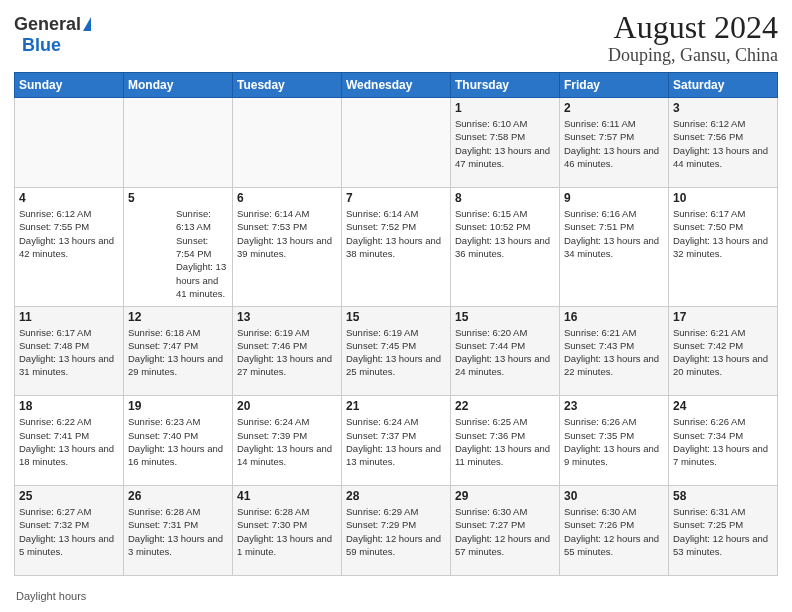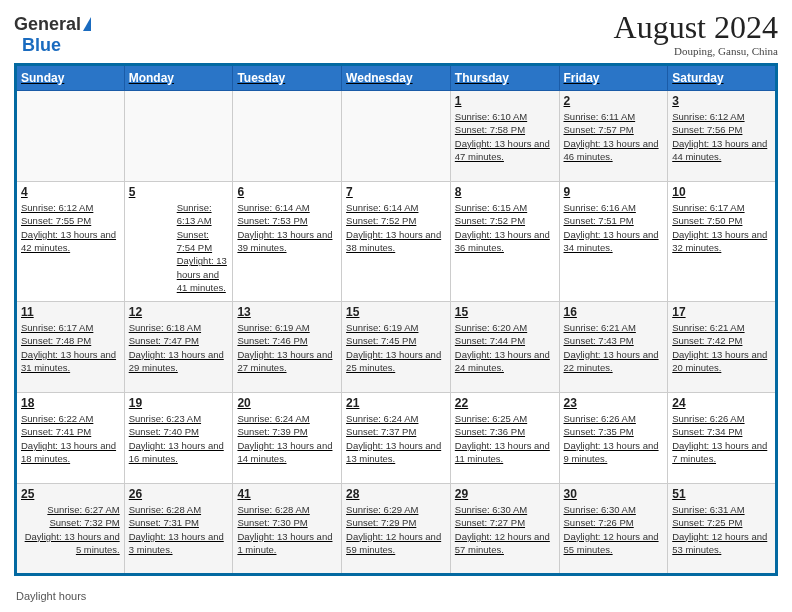--- a/index.html
+++ b/index.html
@@ -56,30 +56,29 @@
       text-align: right;
       font-family: Liberation Serif, serif;
     }
     .main-title {
       font-size: 32px;
       font-weight: normal;
       color: #222;
       line-height: 1.1;
     }
     .subtitle {
-      font-size: 11px;
+      font-size: 18px;
       color: #444;
     }
     .calendar {
       flex: 1;
-      border: 3px solid #0369a1;
+      border: 1px solid #0369a1;
       border-collapse: collapse;
       width: 100%;
       table-layout: fixed;
-      text-decoration: underline;
     }
     .calendar thead tr th {
       background-color: #2a75c7;
       color: #fff;
       font-size: 12px;
       font-weight: bold;
       padding: 5px 4px;
       text-align: left;
       border: 1px solid #1a5ba7;
     }
@@ -201,21 +200,21 @@
           </td>
           <td>
             <span class="day-number">7</span>
             <div class="day-info" style="white-space: pre-line;">Sunrise: 6:14 AM
 Sunset: 7:52 PM
 Daylight: 13 hours and 38 minutes.</div>
           </td>
           <td>
             <span class="day-number">8</span>
             <div class="day-info" style="white-space: pre-line;">Sunrise: 6:15 AM
-Sunset: 7:52 PM
+Sunset: 10:52 PM
 Daylight: 13 hours and 36 minutes.</div>
           </td>
           <td>
             <span class="day-number">9</span>
             <div class="day-info" style="white-space: pre-line;">Sunrise: 6:16 AM
 Sunset: 7:51 PM
 Daylight: 13 hours and 34 minutes.</div>
           </td>
           <td>
             <span class="day-number">10</span>
@@ -308,21 +307,21 @@
           <td>
             <span class="day-number">24</span>
             <div class="day-info" style="white-space: pre-line;">Sunrise: 6:26 AM
 Sunset: 7:34 PM
 Daylight: 13 hours and 7 minutes.</div>
           </td>
         </tr>
         <tr>
           <td>
             <span class="day-number">25</span>
-            <div class="day-info" style="white-space: pre-line; text-align: right;">Sunrise: 6:27 AM
+            <div class="day-info" style="white-space: pre-line;">Sunrise: 6:27 AM
 Sunset: 7:32 PM
 Daylight: 13 hours and 5 minutes.</div>
           </td>
           <td>
             <span class="day-number">26</span>
             <div class="day-info" style="white-space: pre-line;">Sunrise: 6:28 AM
 Sunset: 7:31 PM
 Daylight: 13 hours and 3 minutes.</div>
           </td>
           <td>
@@ -343,21 +342,21 @@
 Sunset: 7:27 PM
 Daylight: 12 hours and 57 minutes.</div>
           </td>
           <td>
             <span class="day-number">30</span>
             <div class="day-info" style="white-space: pre-line;">Sunrise: 6:30 AM
 Sunset: 7:26 PM
 Daylight: 12 hours and 55 minutes.</div>
           </td>
           <td>
-            <span class="day-number">51</span>
+            <span class="day-number">58</span>
             <div class="day-info" style="white-space: pre-line;">Sunrise: 6:31 AM
 Sunset: 7:25 PM
 Daylight: 12 hours and 53 minutes.</div>
           </td>
         </tr>
       </tbody>
   </table>
 
   <div class="footer">
     <span>Daylight hours</span>

